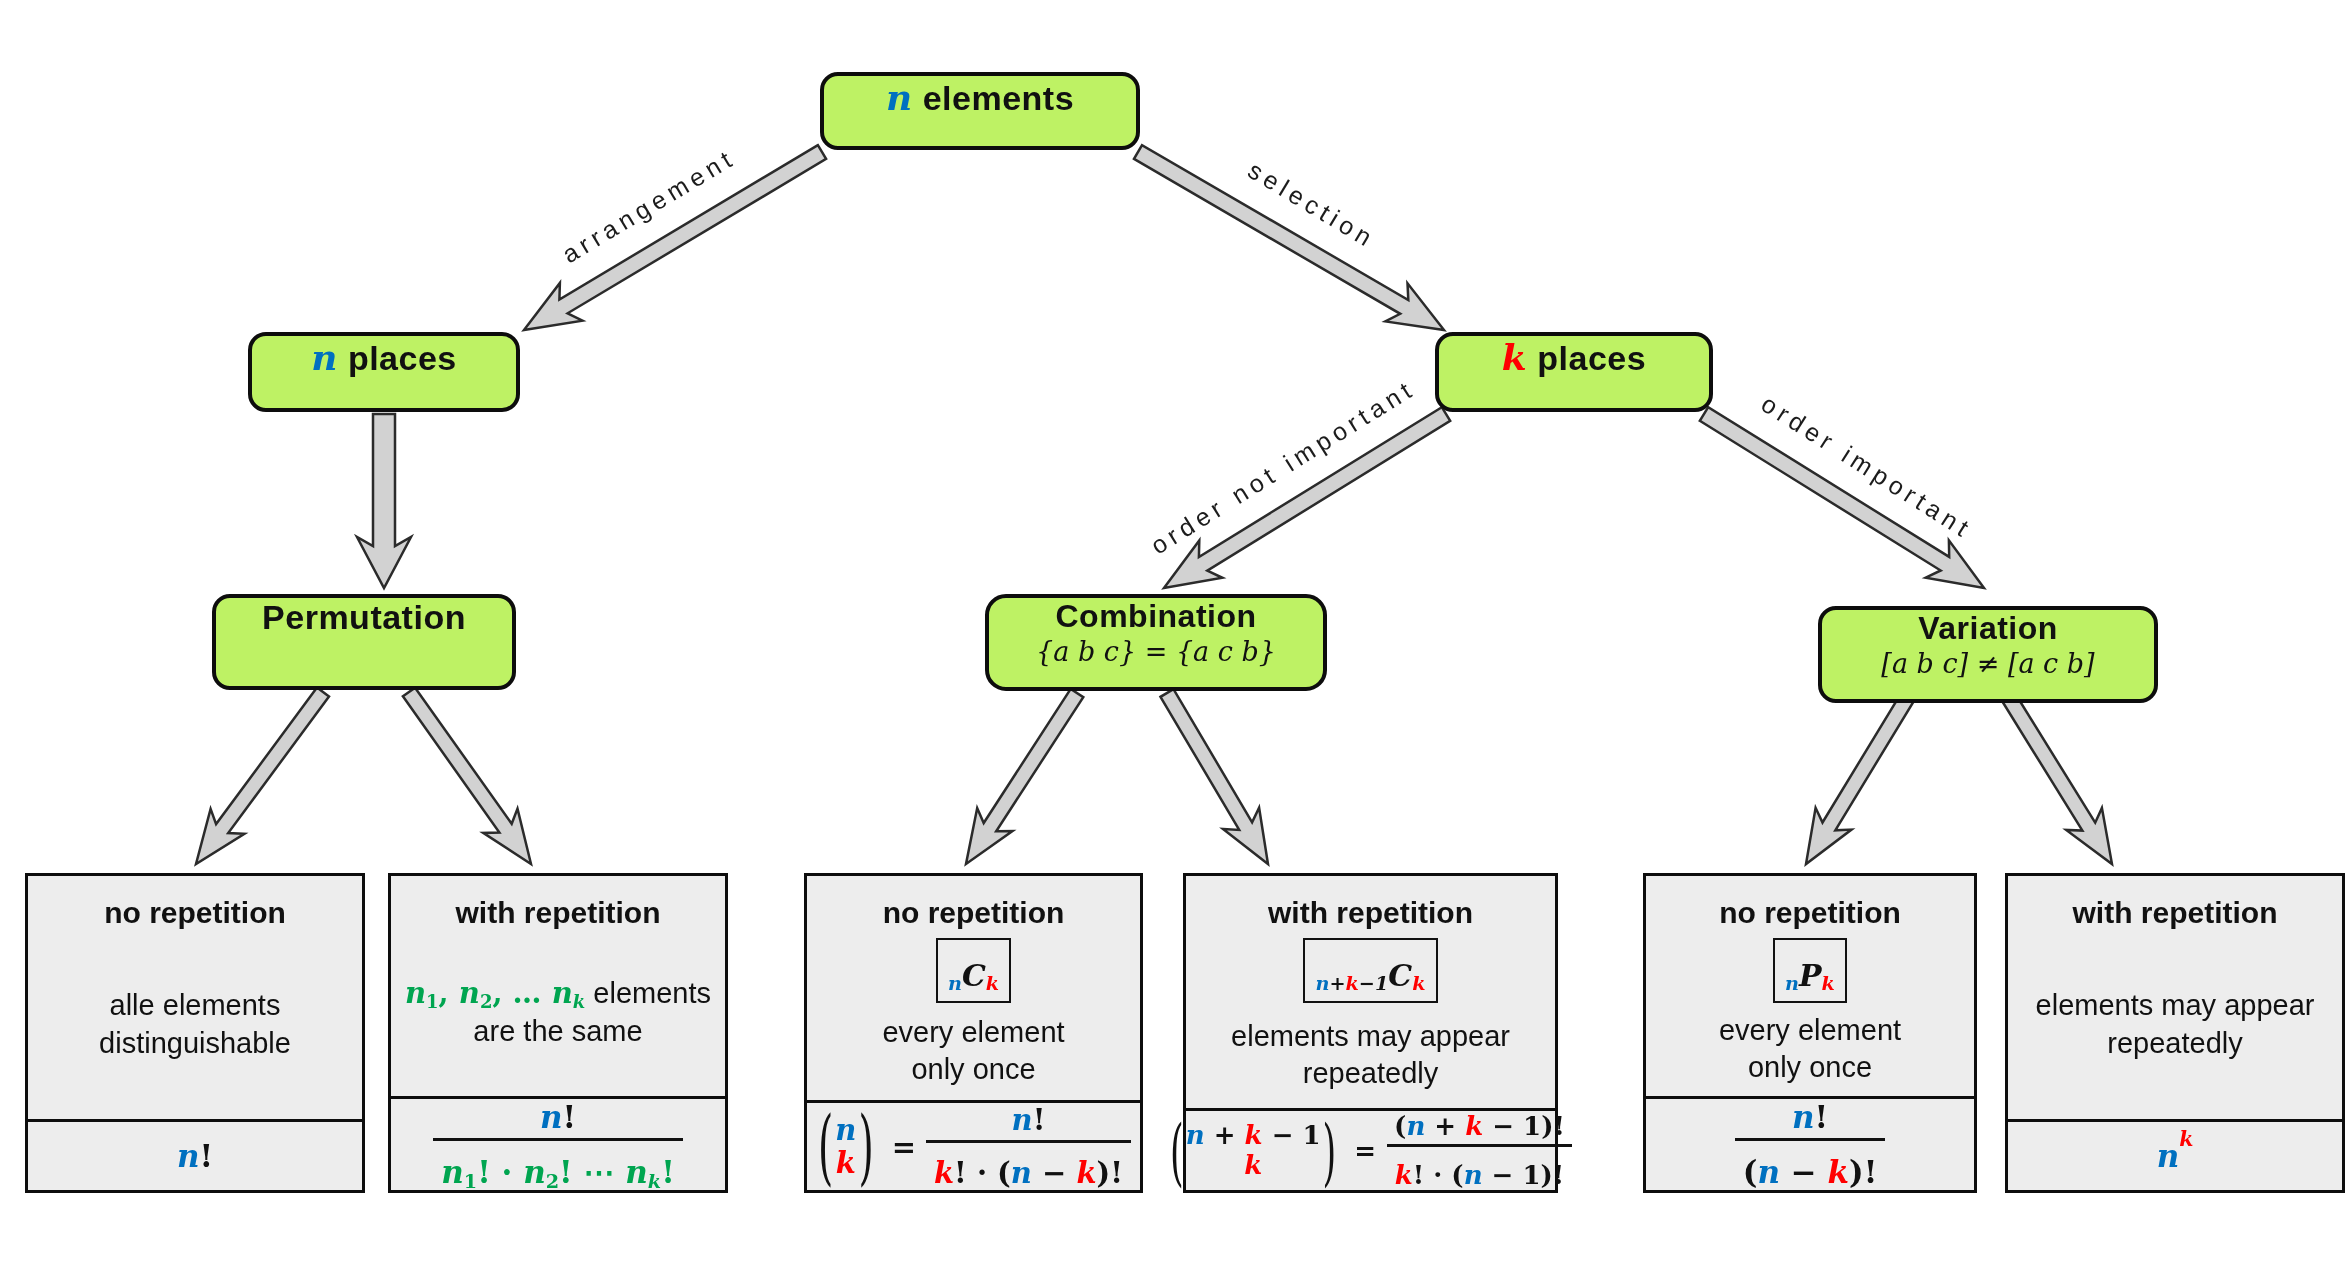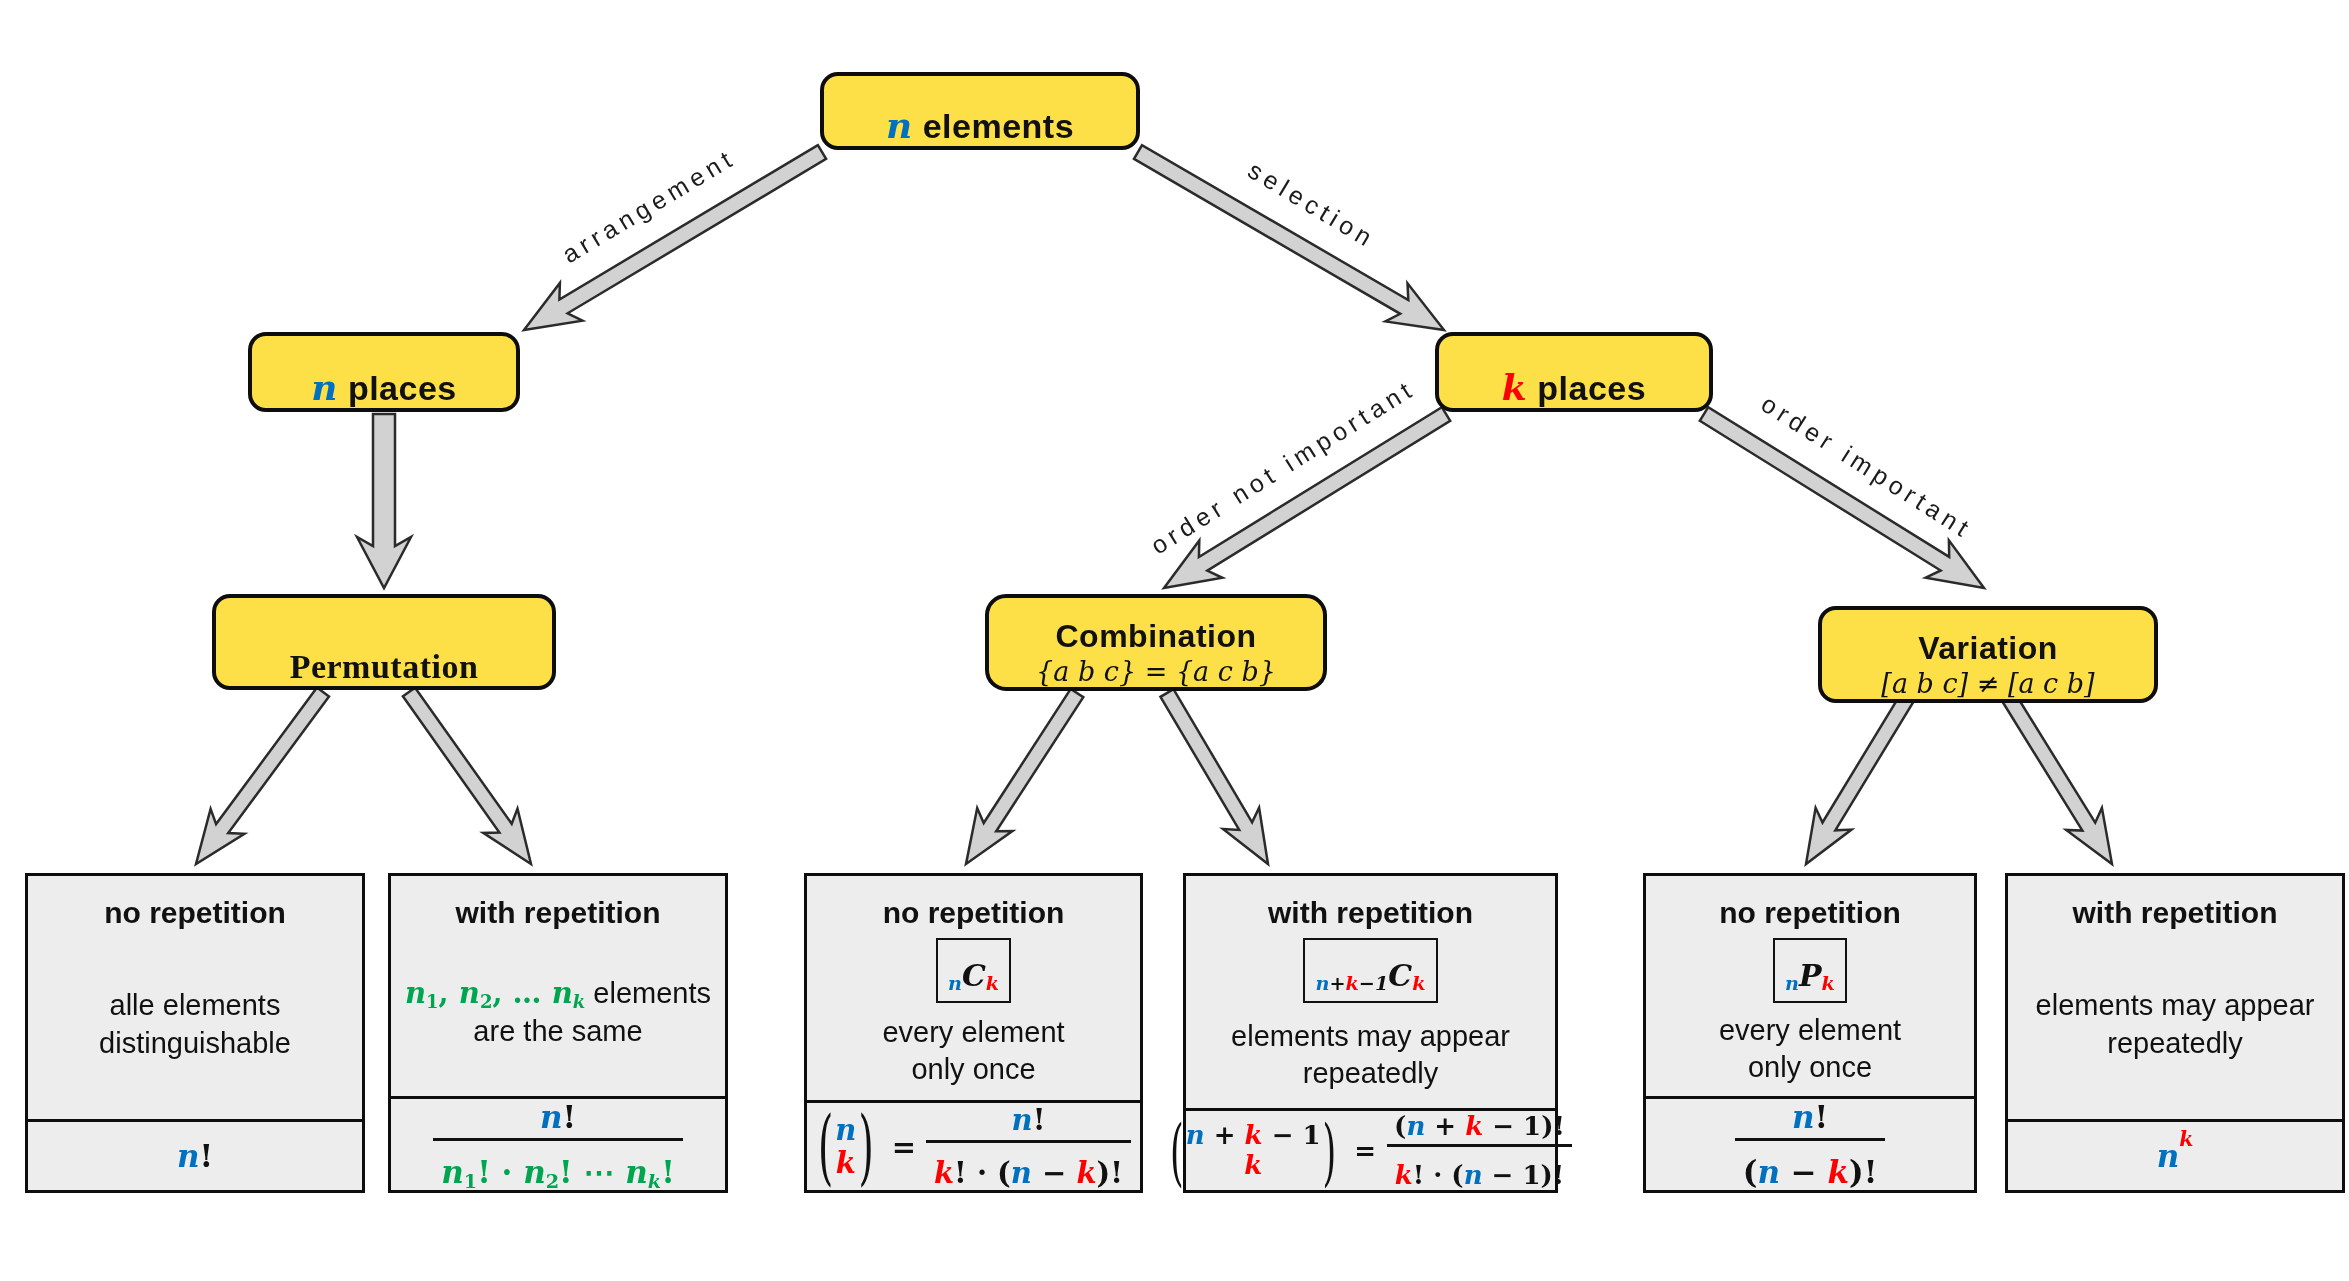--- a/index.html
+++ b/index.html
@@ -1,22 +1,22 @@
 <!DOCTYPE html>
 <html><head>
 <meta charset="utf-8">
 <style>
   html,body{margin:0;padding:0;background:#ffffff;}
   .canvas{position:relative;width:2349px;height:1281px;background:#ffffff;overflow:hidden;
           font-family:"Liberation Sans",sans-serif;color:#111;}
   .arrow-layer{position:absolute;left:0;top:0;width:2349px;height:1281px;z-index:0;}
 
   
-  .node{position:absolute;z-index:2;background:#fde047;border:4px solid #0d0d0d;border-radius:18px;
-        display:flex;flex-direction:column;align-items:center;justify-content:flex-end;box-sizing:border-box;}
+  .node{position:absolute;z-index:2;background:#bef264;border:4px solid #0d0d0d;border-radius:18px;
+        display:flex;flex-direction:column;align-items:center;justify-content:flex-start;box-sizing:border-box;}
   .node-title{font-size:34px;font-weight:bold;letter-spacing:0.5px;white-space:nowrap;}
   .node-sub{font-size:27px;font-family:"DejaVu Serif",serif;font-style:italic;margin-top:1px;white-space:nowrap;}
 
   
   .v{font-family:"DejaVu Serif",serif;font-style:italic;font-weight:bold;}
   .b{color:#0070C0;} .r{color:#FF0000;} .g{color:#00A550;}
   .nodevar{font-size:36px;margin-right:10px;}
 
   
   .edge-label{position:absolute;z-index:1;font-size:25px;letter-spacing:0.2em;color:#1c1c1c;
@@ -88,21 +88,21 @@
       <span class="v b nodevar">n</span><span>places</span>
     </div>
   </div>
 
   <div class="node" style="left:1435px;top:332px;width:278px;height:80px;">
     <div class="node-title">
       <span class="v r nodevar">k</span><span>places</span>
     </div>
   </div>
 
-  <div class="node" style="left:212px;top:594px;width:344px;height:96px;font-family:Liberation Serif, serif;">
+  <div class="node" style="left:212px;top:594px;width:304px;height:96px;">
     <div class="node-title">Permutation</div>
   </div>
 
   <div class="node" style="left:985px;top:594px;width:342px;height:97px;border-radius:21px;">
     <div class="node-title" style="font-size:32px;">Combination</div>
     <div class="node-sub">{a b c} = {a c b}</div>
   </div>
 
   <div class="node" style="left:1818px;top:594px;width:340px;height:97px;margin-top:12px;">
     <div class="node-title" style="font-size:32px;">Variation</div>

